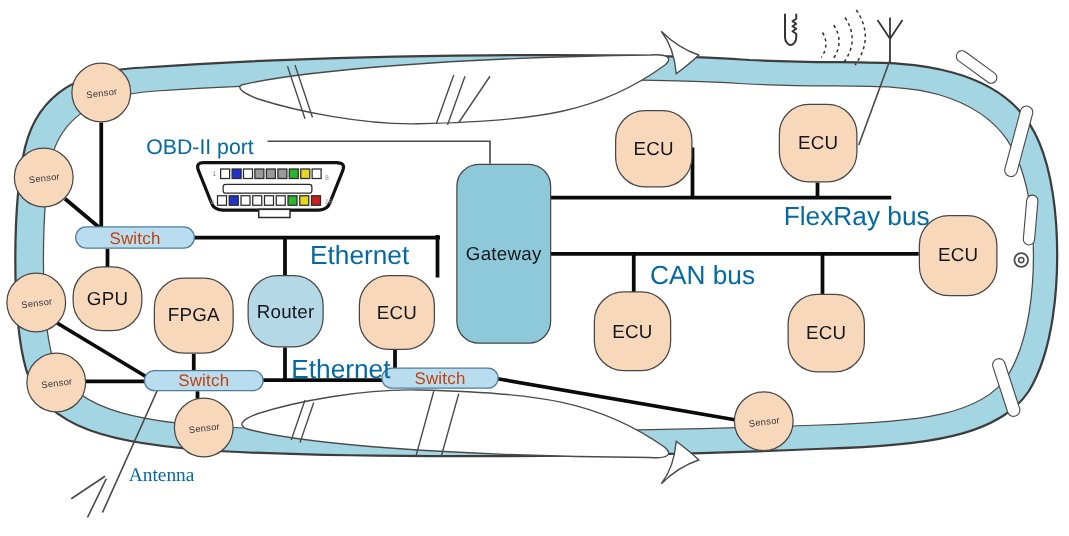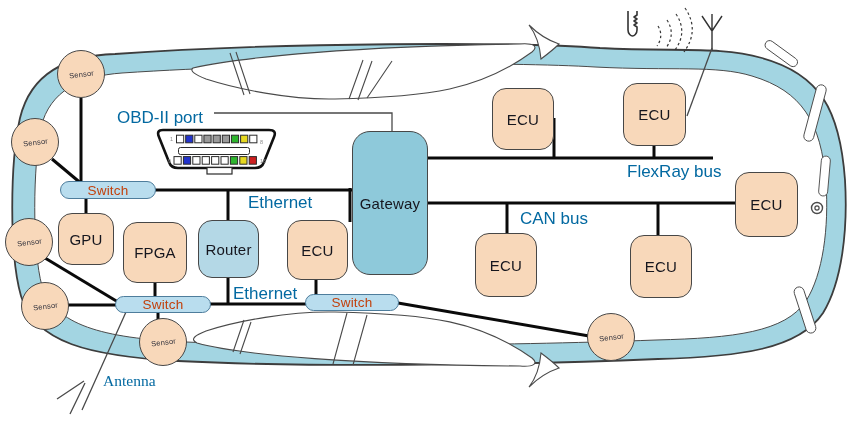--- a/index.html
+++ b/index.html
@@ -4,33 +4,33 @@
 <style>
   html,body{margin:0;padding:0;background:#ffffff;}
   .stage{
     position:relative;width:855px;height:429px;background:#ffffff;
     font-family:"Liberation Sans",sans-serif;overflow:hidden;
   }
   .layer{position:absolute;inset:0;width:855px;height:429px;}
   .node{
     position:absolute;display:flex;align-items:center;justify-content:center;
     box-sizing:border-box;border:1.6px solid #474747;color:#16161e;
-    background:#f8d8ba;border-radius:14px;z-index:2;font-size:15px;
+    background:#f8d8ba;border-radius:24px;z-index:2;font-size:15px;
     letter-spacing:.2px;
   }
   .node.blue{background:#b4d8e6;}
-  .node.teal{background:#8ec9da;}
+  .node.teal{background:#8ec9da;margin-left:13px;}
   .pill{
     border-radius:10px;background:#b9ddee;border:1.5px solid #4e7d9c;
     font-size:13.5px;color:#c2410c;
   }
   .circle{border-radius:50%;}
   .circle .stxt{font-size:7.5px;transform:rotate(-7deg);color:#33333d;}
   .lbl{position:absolute;color:#0369a1;z-index:3;white-space:nowrap;}
-  .lbl.big{font-size:17px;}
+  .lbl.big{font-size:21px;}
   .lbl.note{font-size:15.5px;line-height:20px;font-family:Liberation Serif, serif;}
 </style>
 </head>
 <body>
 
 <div class="stage">
 
   <svg class="layer" viewBox="0 0 855 429">
 
     <g>

